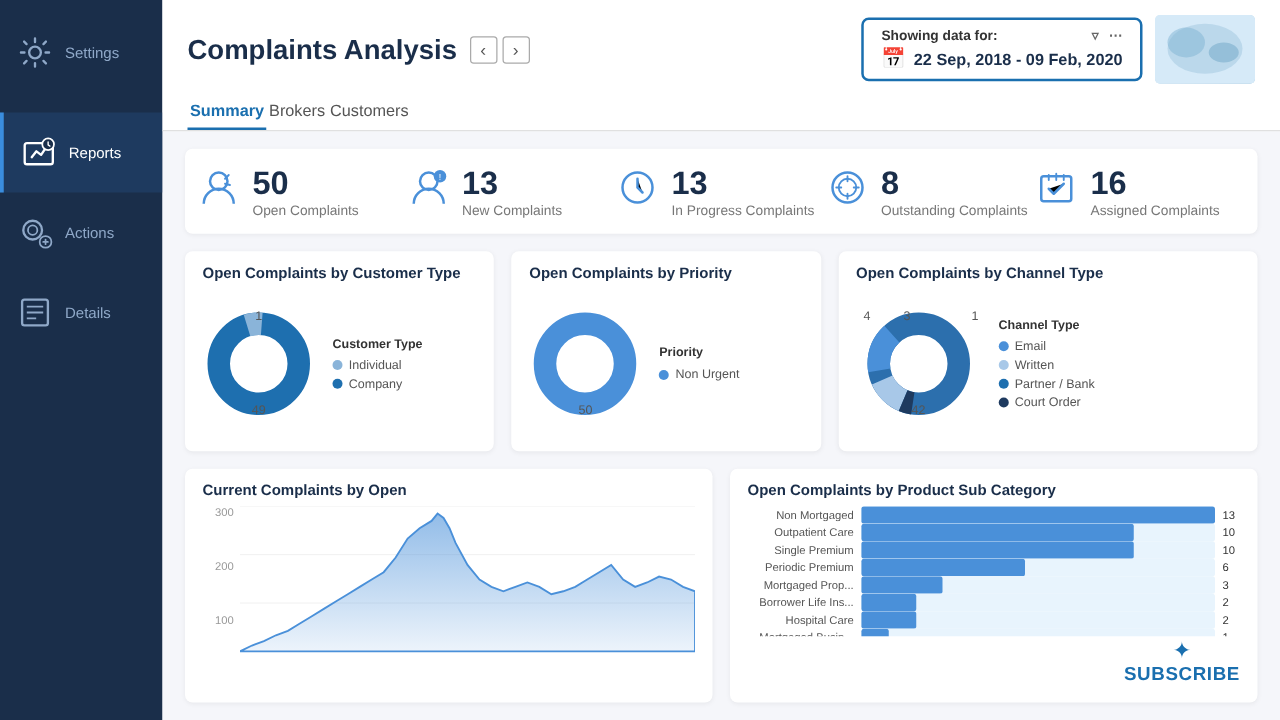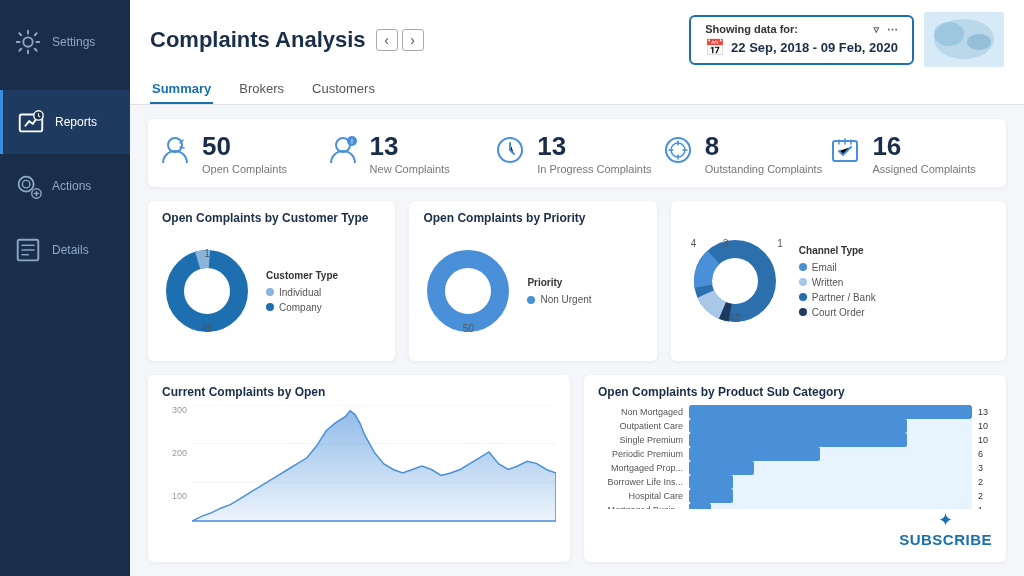--- a/index.html
+++ b/index.html
@@ -102,21 +102,21 @@
     }
     .date-filter-label .icons {
       display: flex; gap: 8px; color: #666;
     }
     .date-value {
       display: flex; align-items: center; gap: 6px;
       font-size: 13px; font-weight: 600; color: #1a2e4a; margin-top: 2px;
     }
 
     .tabs {
-      display: flex; gap: 24px;
+      display: flex; 
     }
     .tab {
       padding: 6px 2px;
       font-size: 13px;
       color: #555;
       cursor: pointer;
       border-bottom: 2px solid transparent;
     }
     .tab.active {
       color: #1a6faf;
@@ -469,20 +469,21 @@
             <div class="legend-title">Priority</div>
             <div class="legend-item">
               <div class="legend-dot" style="background:#4a90d9;"></div>
               <span>Non Urgent</span>
             </div>
           </div>
         </div>
       </div>
 
       <div class="chart-card" style="flex:1.4;">
+        <div class="chart-title">Open Complaints by Channel Type</div>
         <div class="chart-body">
           <div class="donut-wrap" style="width:100px;height:90px;">
             <svg width="100" height="90" viewBox="0 0 100 90">
 
               <circle cx="50" cy="45" r="32" fill="none" stroke="#2c6fad" stroke-width="18"></circle>
 
               <circle cx="50" cy="45" r="32" fill="none" stroke="#4a90d9" stroke-width="18" stroke-dasharray="32 169" stroke-dashoffset="-95"></circle>
 
               <circle cx="50" cy="45" r="32" fill="none" stroke="#a8c8e8" stroke-width="18" stroke-dasharray="24 177" stroke-dashoffset="-63"></circle>
 

